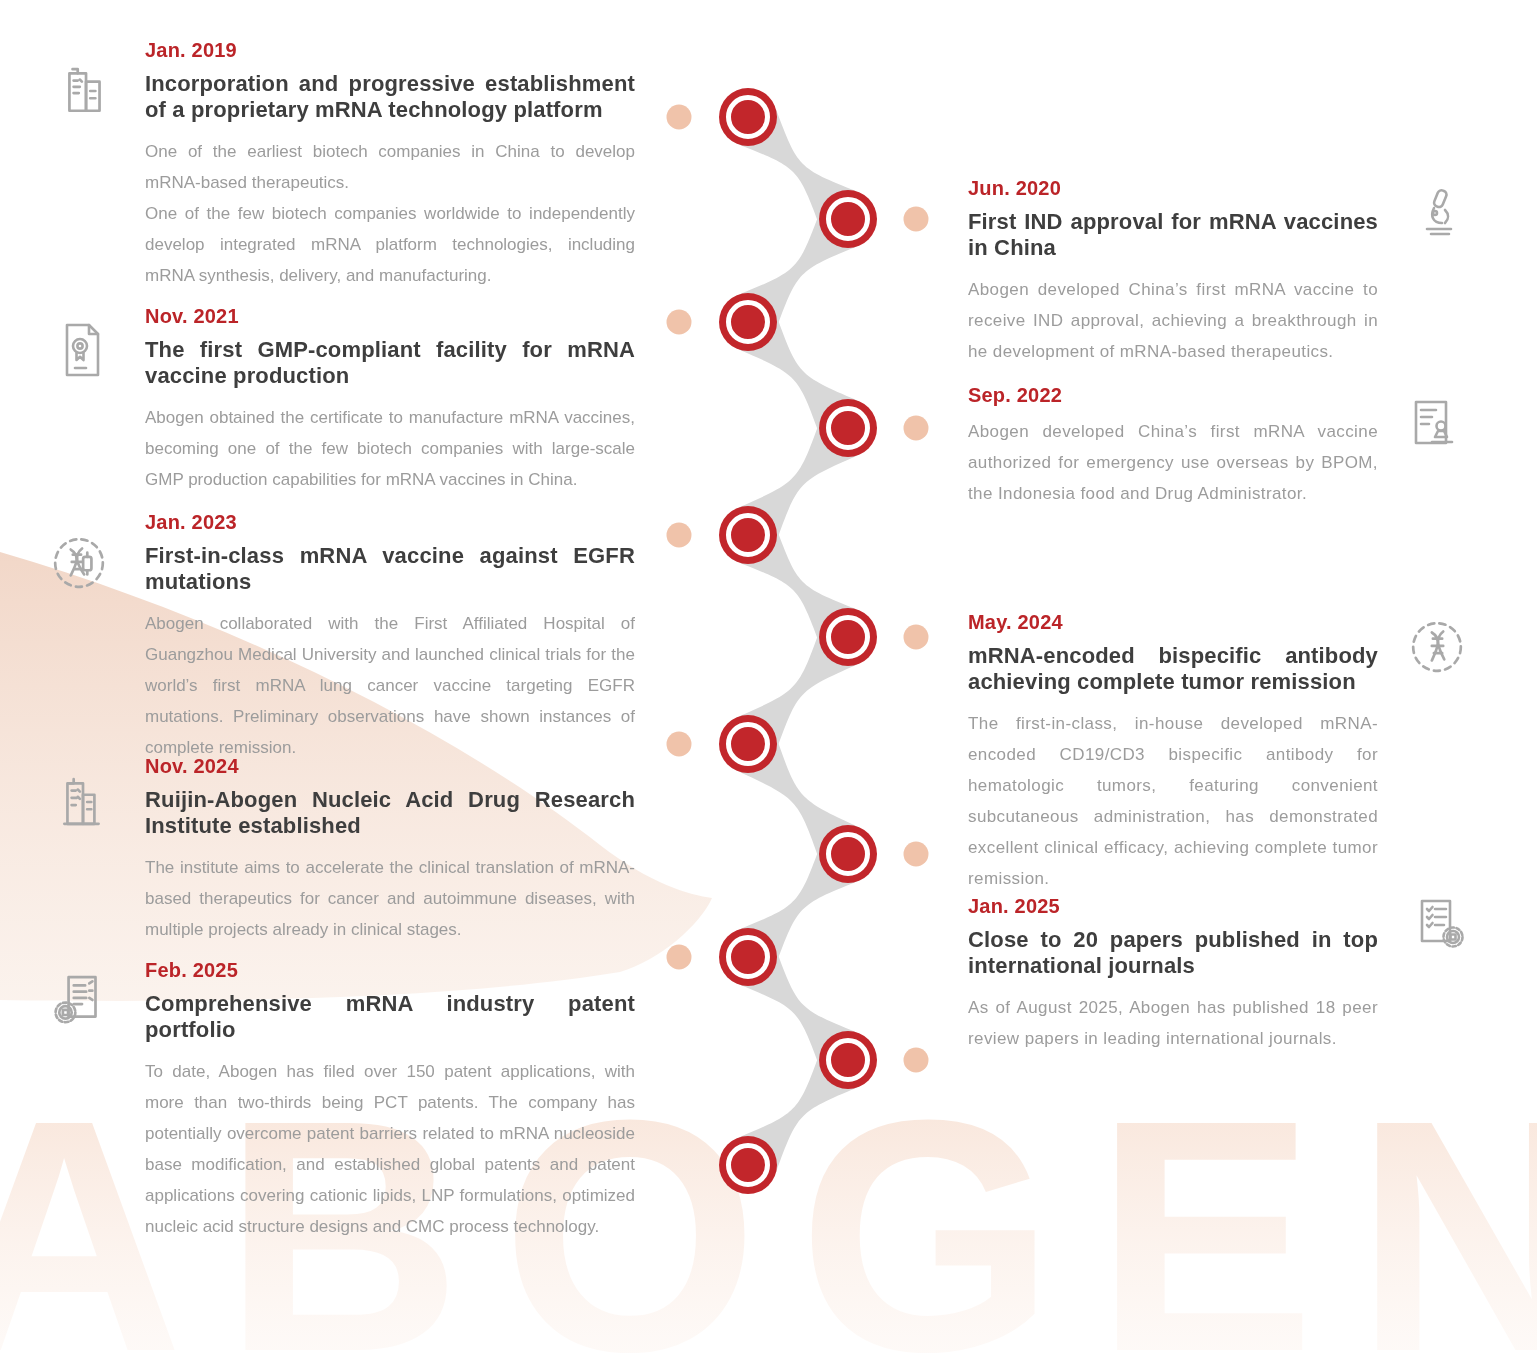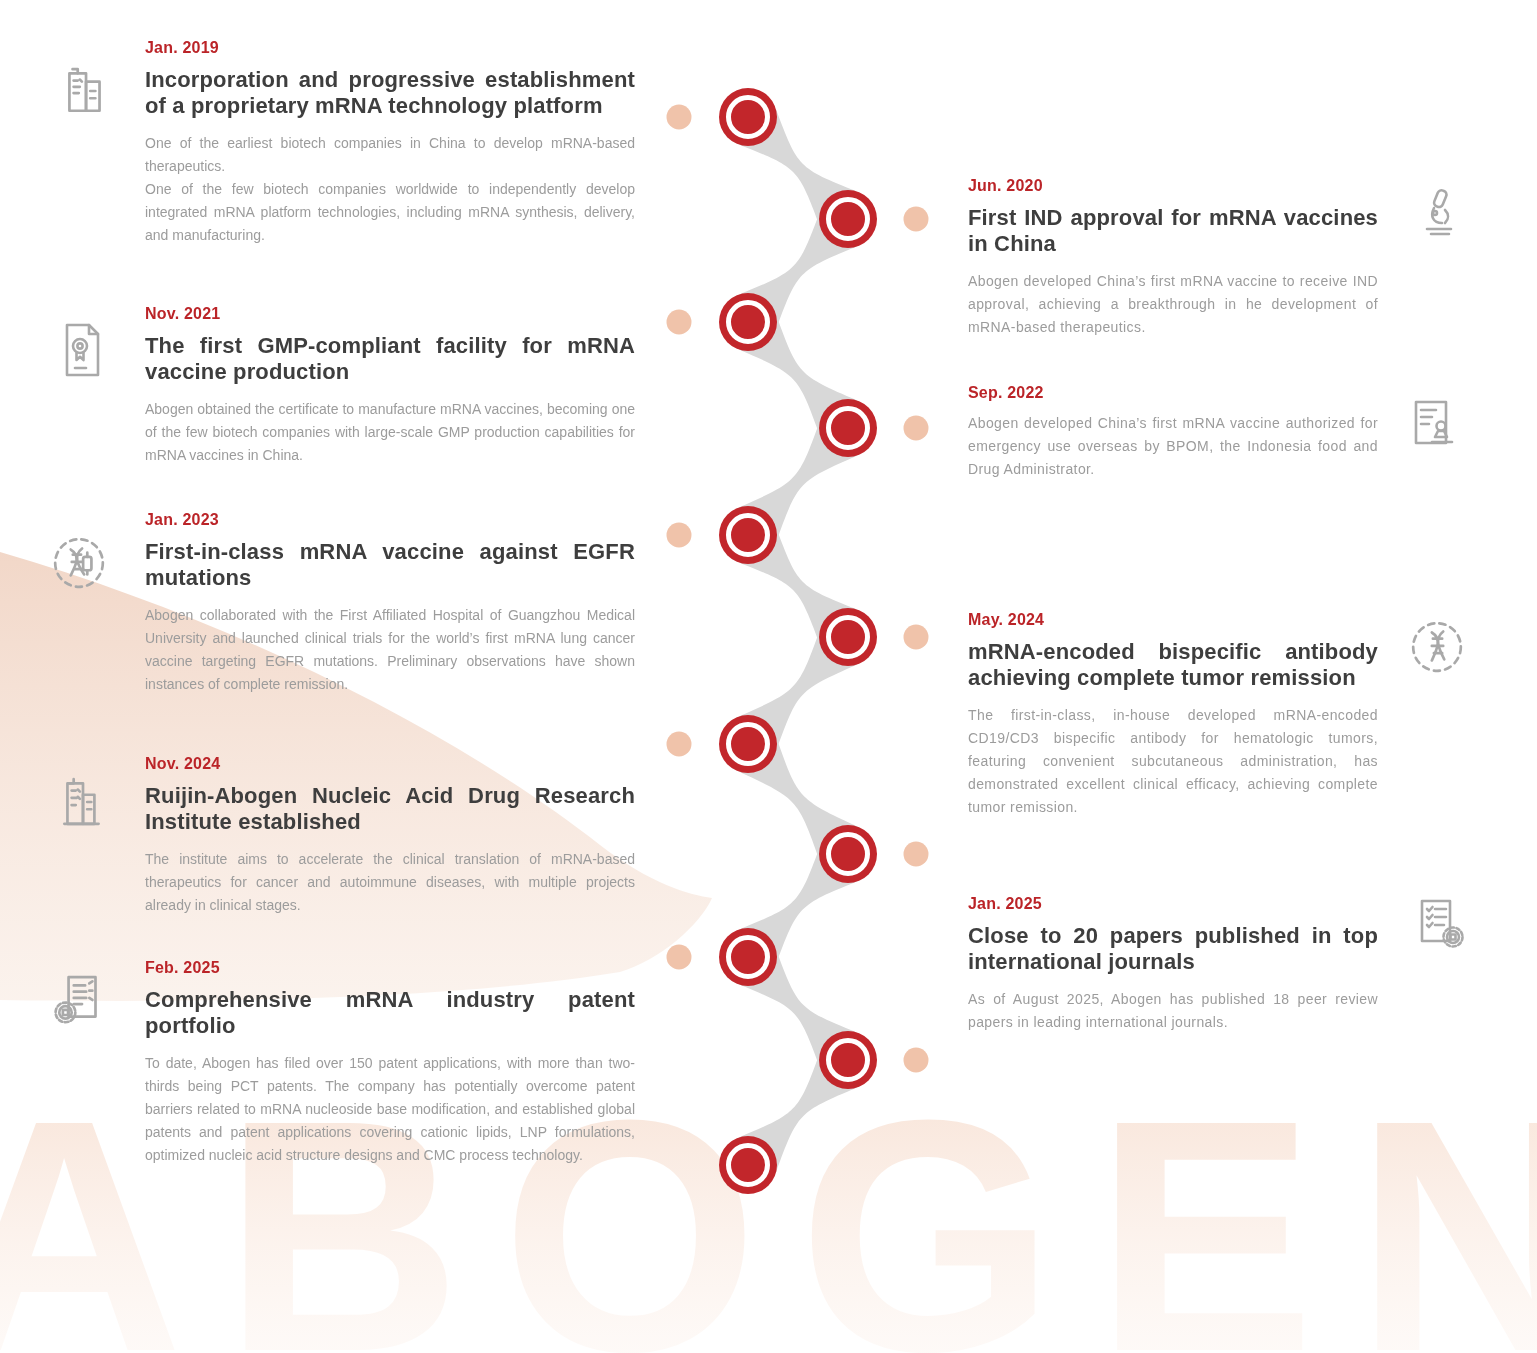--- a/index.html
+++ b/index.html
@@ -4,25 +4,25 @@
 <style>
   html,body{margin:0;padding:0;background:#fff;}
   #page{position:relative;width:1537px;height:1353px;overflow:hidden;background:#fff;
         font-family:"Liberation Sans",sans-serif;}
   #bg-svg,#timeline-svg{position:absolute;left:0;top:0;}
   #bg-svg{z-index:1;}
   #timeline-svg{z-index:2;}
   .entry{position:absolute;z-index:3;}
   .entry.left{left:145px;width:490px;}
   .entry.right{left:968px;width:410px;margin-top:20px;}
-  .date{font-weight:700;font-size:16px;line-height:1;color:var(--date-red,#bb2428);
+  .date{font-weight:700;font-size:20px;line-height:1;color:var(--date-red,#bb2428);
         margin-bottom:11px;letter-spacing:.2px;}
   .title{font-weight:700;font-size:22px;line-height:26px;color:var(--heading-gray,#3e3e3e);
          text-align:justify;margin-bottom:13px;letter-spacing:.15px;}
-  .body{font-size:14px;line-height:23px;color:var(--body-gray,#9c9c9c);
+  .body{font-size:17px;line-height:31px;color:var(--body-gray,#9c9c9c);
         text-align:justify;white-space:pre-line;}
   .entry.right .body{letter-spacing:.4px;}
   .icon{position:absolute;z-index:3;}
   .icon svg{display:block;stroke:var(--icon-gray,#a9a9a9);stroke-width:2.6;fill:none;
             stroke-linecap:round;stroke-linejoin:round;}
 </style>
 </head>
 <body>
 
 <div id="page">

